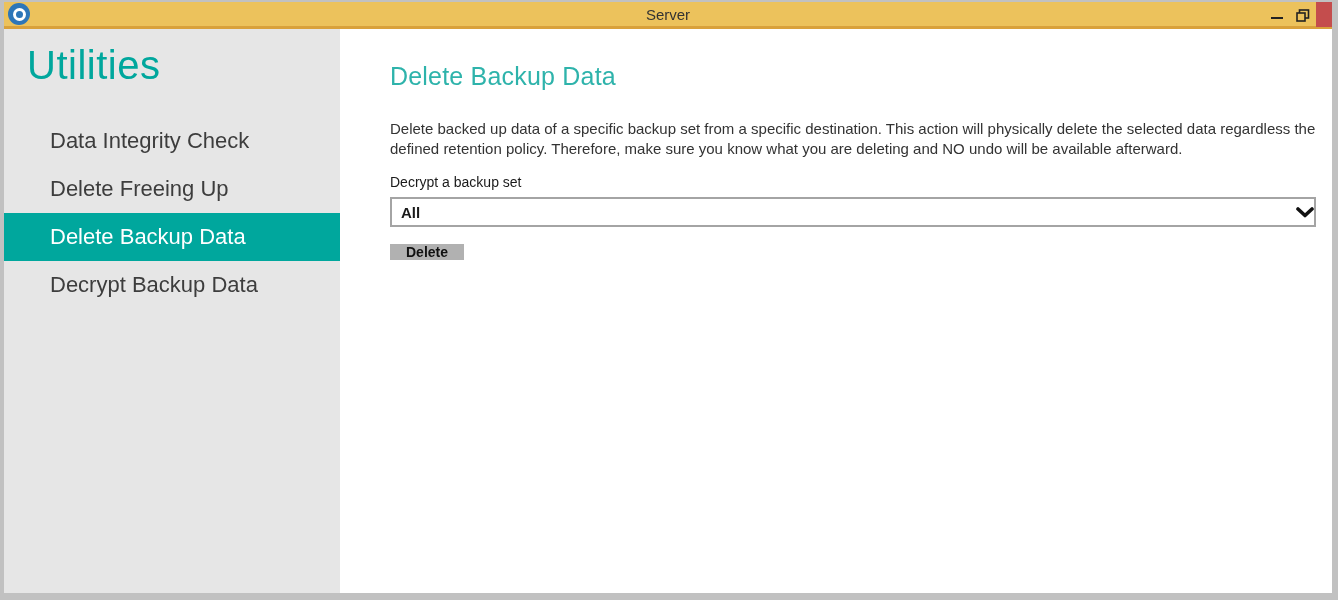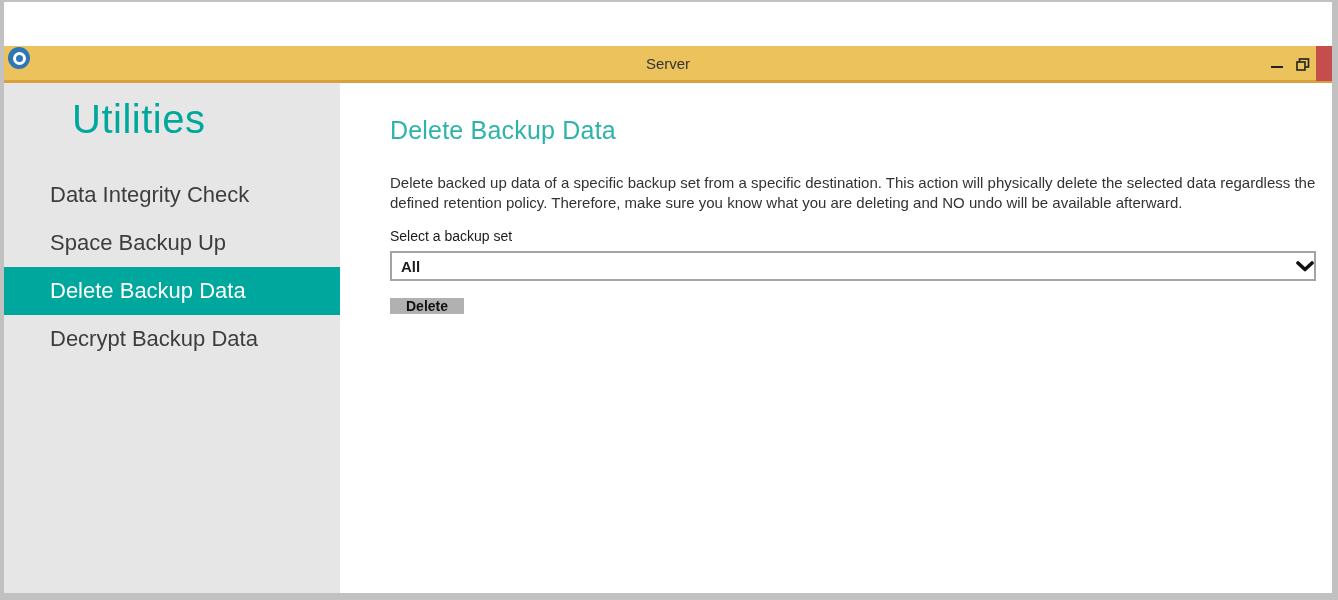--- a/index.html
+++ b/index.html
@@ -12,28 +12,27 @@
   }
   .window {
     position: absolute;
     top: 2px; left: 4px; right: 6px; bottom: 7px;
     background: #ffffff;
     display: flex;
     flex-direction: column;
   }
   
   .titlebar {
-    height: 37px;
+    height: 27px;
     background: #ecc25c;
     border-bottom: 3px solid #d9a13b;
     position: relative;
     display: flex;
     align-items: center;
     flex: 0 0 auto;
-    margin-top: 44px;
   }
   .app-icon {
     position: absolute;
     left: 4px; top: 1px;
     width: 22px; height: 22px;
     border-radius: 50%;
     background: #2d76b8;
     display: flex; align-items: center; justify-content: center;
   }
   .app-icon .ring {
@@ -73,21 +72,21 @@
     margin-bottom: 2px;
   }
   
   .app-body { flex: 1; display: flex; min-height: 0; }
   .sidebar {
     width: 336px;
     background: #e6e6e6;
     flex: 0 0 auto;
   }
   .sidebar h1 {
-    padding: 12px 0 0 68px;
+    padding: 12px 0 0 23px;
     height: 60px;
     margin-bottom: 28px;
     font-size: 40px;
     line-height: 48px;
     font-weight: 300;
     color: #00a79d;
     letter-spacing: 0.5px;
   }
   .nav-item {
     height: 48px;
@@ -179,30 +178,30 @@
       <div class="ctl btn-close"></div>
     </div>
   </div>
 
   <div class="app-body">
 
     <aside class="sidebar">
       <h1>Utilities</h1>
       <nav>
         <div class="nav-item">Data Integrity Check</div>
-        <div class="nav-item">Space Backup Up</div>
+        <div class="nav-item">Delete Freeing Up</div>
         <div class="nav-item selected">Delete Backup Data</div>
         <div class="nav-item">Decrypt Backup Data</div>
       </nav>
     </aside>
 
     <main class="content">
       <h2>Delete Backup Data</h2>
       <p class="desc">Delete backed up data of a specific backup set from a specific destination. This action will physically delete the selected data regardless the defined retention policy. Therefore, make sure you know what you are deleting and NO undo will be available afterward.</p>
-      <div class="field-label">Select a backup set</div>
+      <div class="field-label">Decrypt a backup set</div>
       <div class="select">
         <span class="value">All</span>
         <svg width="18" height="11" viewBox="0 0 18 11">
           <polyline points="2,2 9,8.5 16,2" fill="none" stroke="#111111" stroke-width="3.6" stroke-linecap="round" stroke-linejoin="round"></polyline>
         </svg>
       </div>
       <button class="delete-btn">Delete</button>
     </main>
 
   </div>

